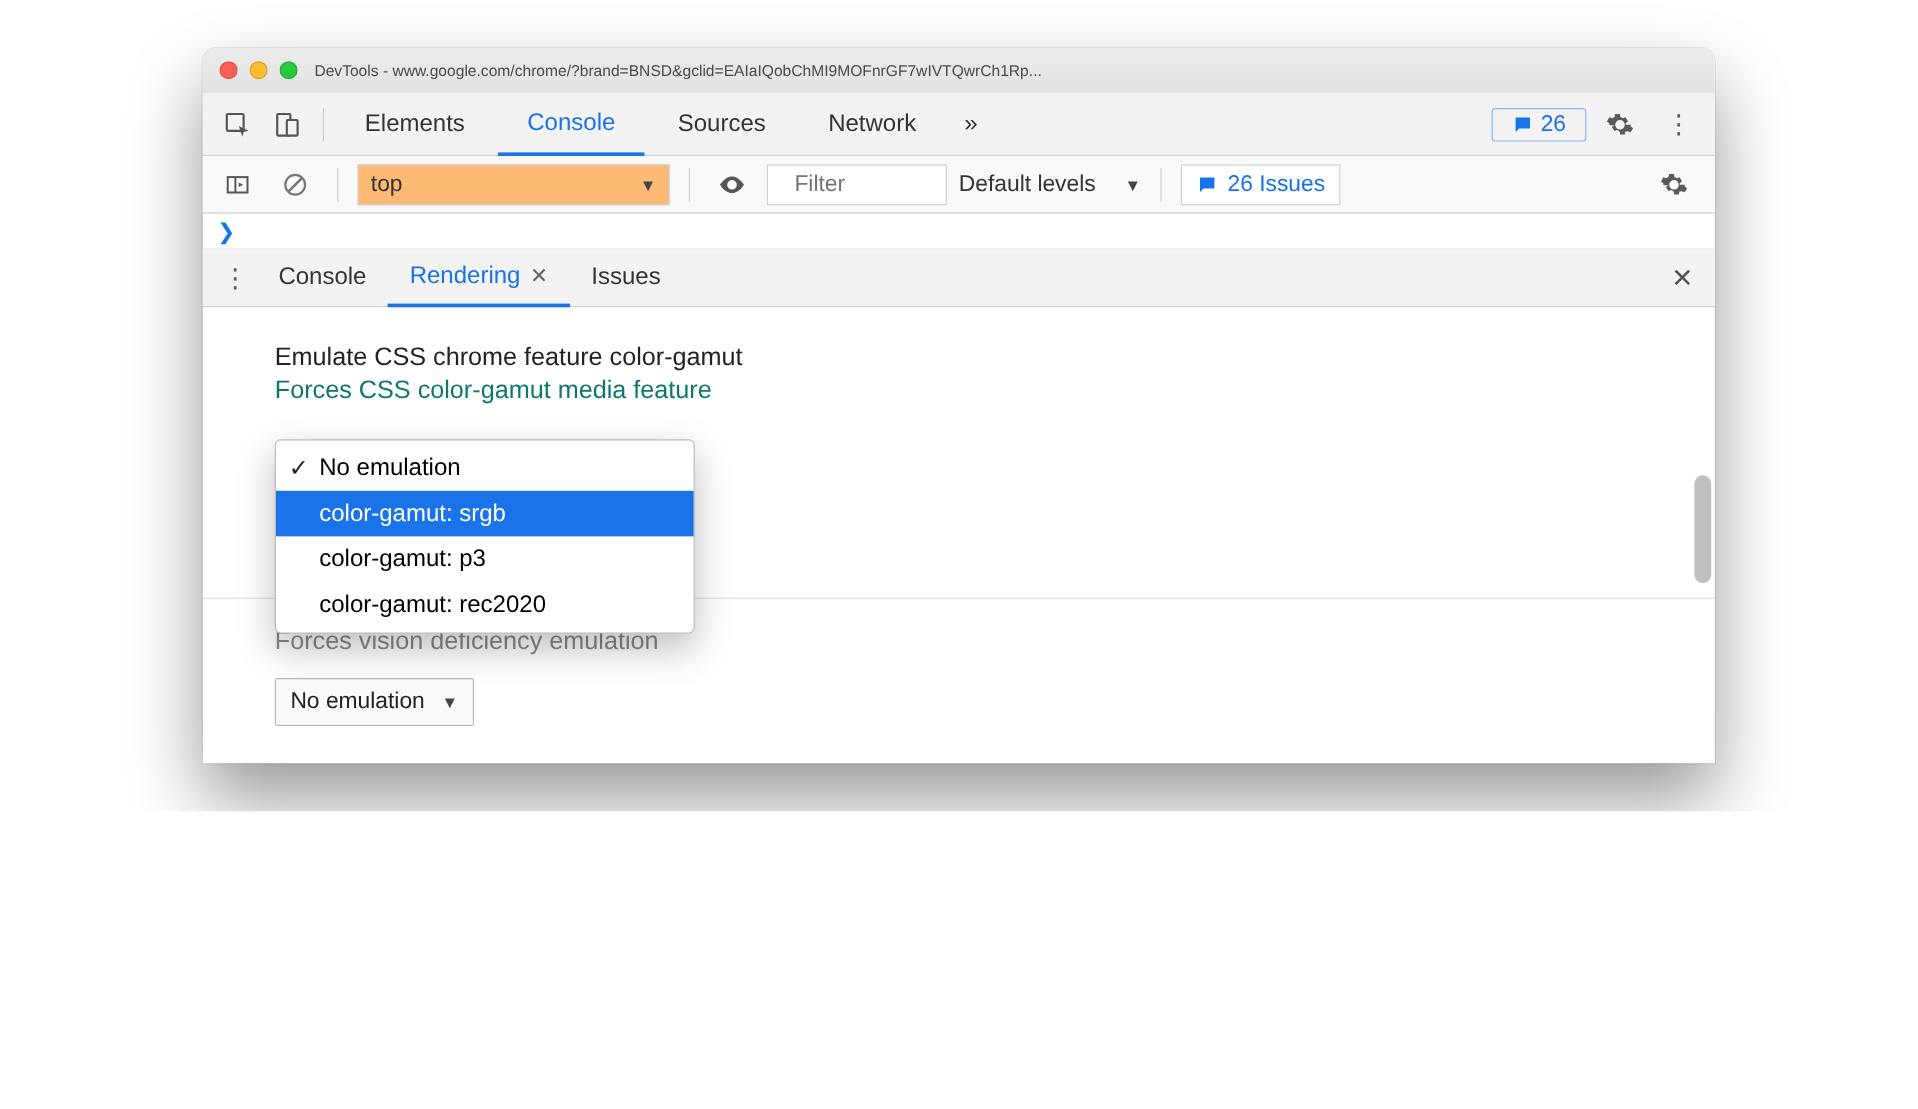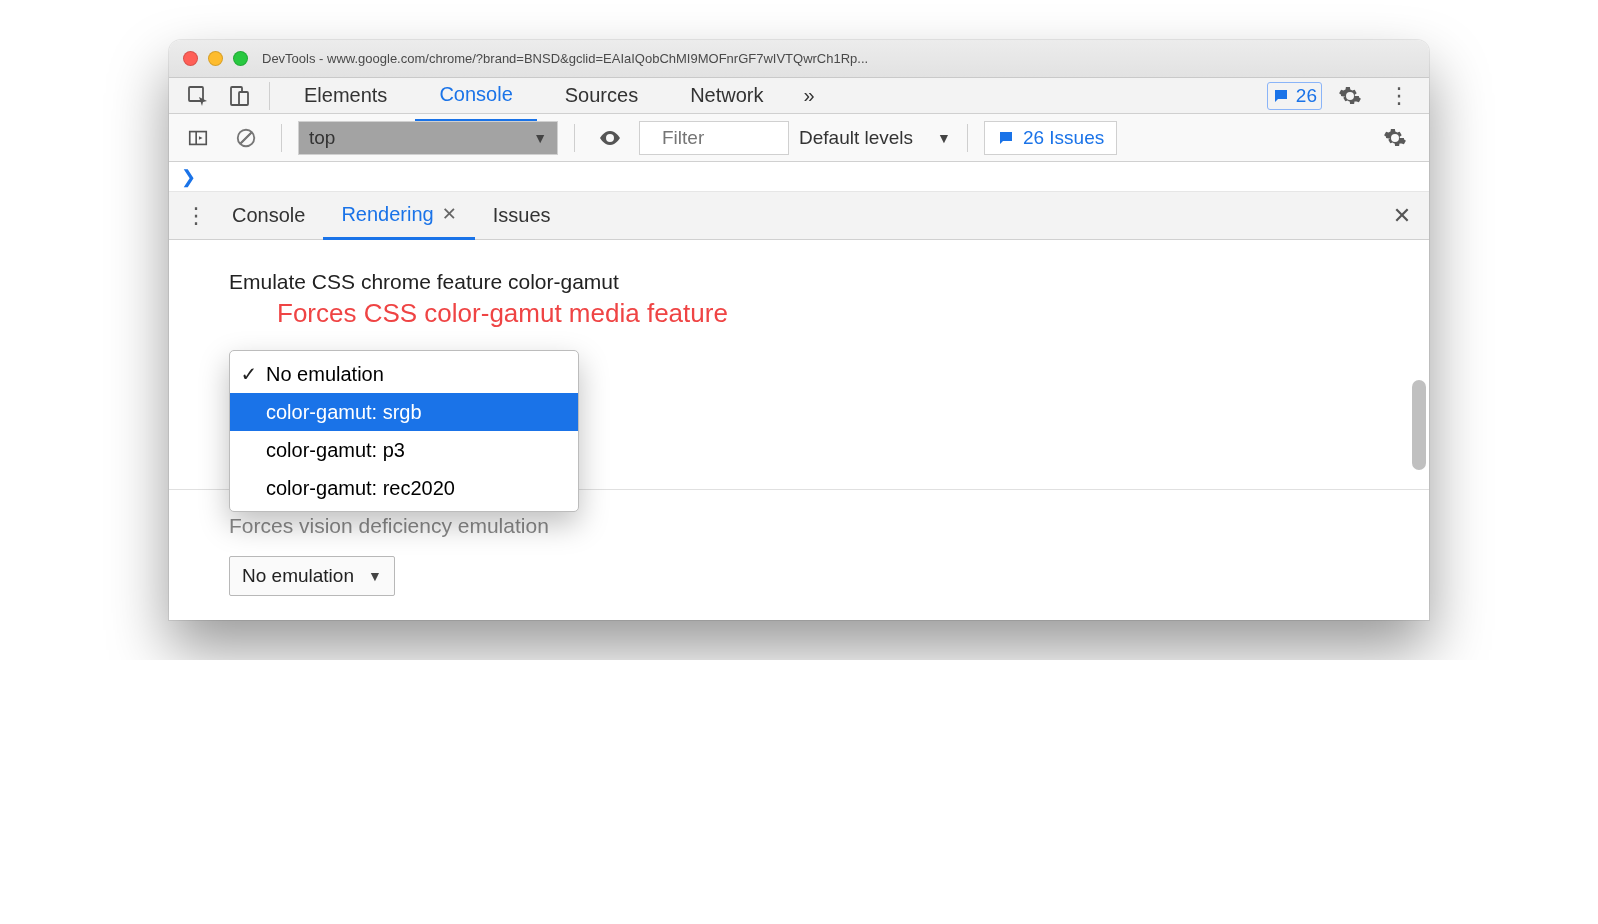--- a/index.html
+++ b/index.html
@@ -19,42 +19,42 @@
     display: flex; align-items: center;
     padding: 0 14px;
     border-radius: 12px 12px 0 0;
   }
   .traffic { display: flex; gap: 10px; margin-right: 14px; }
   .dot { width: 15px; height: 15px; border-radius: 50%; border: 0.5px solid rgba(0,0,0,0.15); }
   .dot.red { background:#ff5f57; } .dot.yellow{background:#febc2e;} .dot.green{background:#28c840;}
   .title { color:#4a4a4a; font-size:13px; white-space:nowrap; overflow:hidden; text-overflow:ellipsis; }
 
   .tabstrip {
-    height: 36px; border-bottom: 1px solid #d0d0d0;
+    height: 52px; border-bottom: 1px solid #d0d0d0;
     display:flex; align-items:center; gap:4px; padding: 0 10px;
     background:#f3f3f3;
   }
   .icon-btn { width:38px; height:38px; display:flex; align-items:center; justify-content:center; color:#555; cursor:pointer; }
   .vsep { width:1px; height:28px; background:#cfcfcf; margin:0 6px; }
   .tab { padding: 0 24px; height:52px; display:flex; align-items:center; font-size:20px; color:#333; cursor:pointer; }
   .tab.active { color:#1a73e8; border-bottom: 3px solid #1a73e8; }
   .spacer { flex:1; }
   .badge {
-    border:1px solid #8ab4f8; border-radius:3px; padding:2px 4px;
+    border:1px solid #8ab4f8; border-radius:3px; padding:2px 16px;
     display:flex; align-items:center; gap:6px; color:#1a73e8; font-size:19px; cursor:pointer;
   }
   .gear { font-size:23px; color:#5a5a5a; cursor:pointer; padding:0 12px; }
   .kebab { font-size:22px; color:#5a5a5a; cursor:pointer; padding:0 10px; letter-spacing:-1px; }
 
   .console-toolbar {
     height:48px; border-bottom:1px solid #d0d0d0; background:#f9f9f9;
     display:flex; align-items:center; gap:10px; padding:0 10px; font-size:19px; color:#333;
   }
   .select-like {
-    border:1px solid #d0d0d0; background:#a3a3a3; height:34px; display:flex; align-items:center;
+    border:1px solid #d0d0d0; background:#fdba74; height:34px; display:flex; align-items:center;
     padding:0 10px; gap:10px; min-width:260px; justify-content:space-between; cursor:pointer;
   }
   .input-like { border:1px solid #d0d0d0; background:#fff; height:34px; padding:0 22px; width:150px; color:#888; font-size:19px; }
   .plain { display:flex; align-items:center; gap:24px; cursor:pointer; }
   .issues-box {
     border:1px solid #d0d0d0; background:#fff; height:34px; display:flex; align-items:center;
     padding:0 12px; gap:8px; color:#1a73e8; cursor:pointer;
   }
   .console-toolbar .spacer { flex:1; }
 
@@ -63,21 +63,21 @@
   .drawer-tabs {
     height:48px; border-bottom:1px solid #d0d0d0; background:#f3f3f3;
     display:flex; align-items:center; padding:0 8px;
   }
   .dtab { padding:0 18px; height:48px; display:flex; align-items:center; font-size:20px; color:#333; cursor:pointer; gap:8px; }
   .dtab.active { color:#1a73e8; border-bottom:3px solid #1a73e8; }
   .dtab .close { color:#666; font-size:18px; }
 
   .rendering-body { padding: 30px 60px 30px 60px; position:relative; }
   .label1 { font-size:21px; color:#222; }
-  .label2 { font-size:26px; color:#ef4444; margin-top:4px;margin-left:48px; }
+  .label2 { font-size:21px; color:#0f766e; margin-top:4px; }
 
   .dropdown-open {
     position:absolute; left:60px; top:110px;
     width:350px; background:#fff; border:1px solid #bcbcbc; border-radius:5px;
     box-shadow: 0 12px 30px rgba(0,0,0,0.25);
     padding:4px 0; font-size:20px; z-index:10;
   }
   .ditem { height:38px; display:flex; align-items:center; padding:0 16px 0 10px; gap:8px; cursor:pointer; }
   .ditem .check { width:18px; text-align:center; color:#222; }
   .ditem.highlight { background:#1a73e8; color:#fff; }

